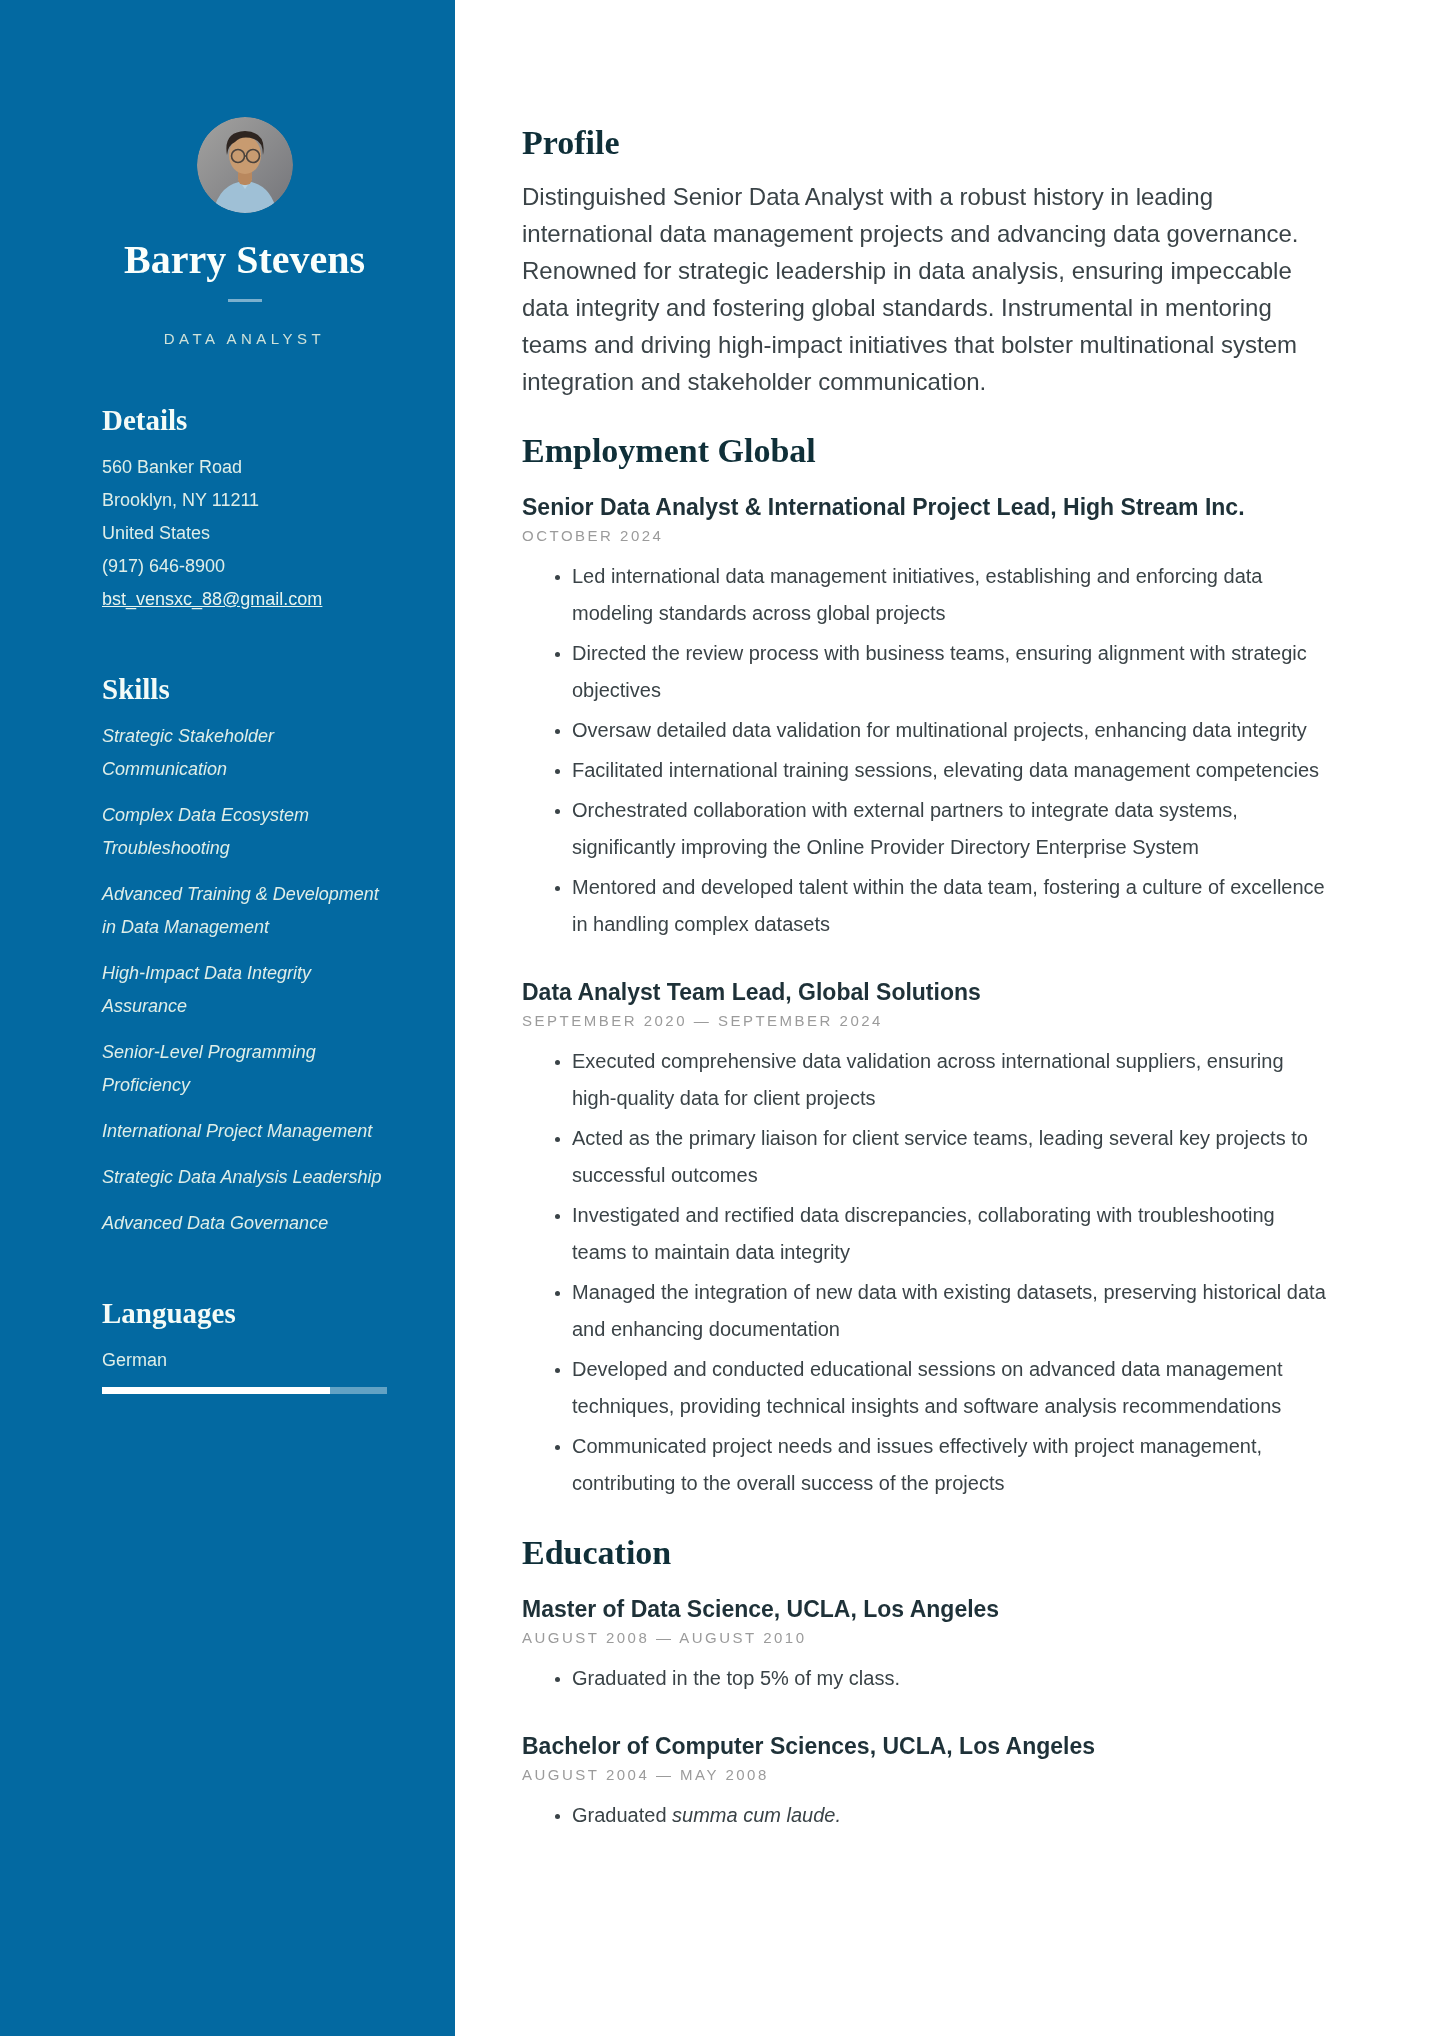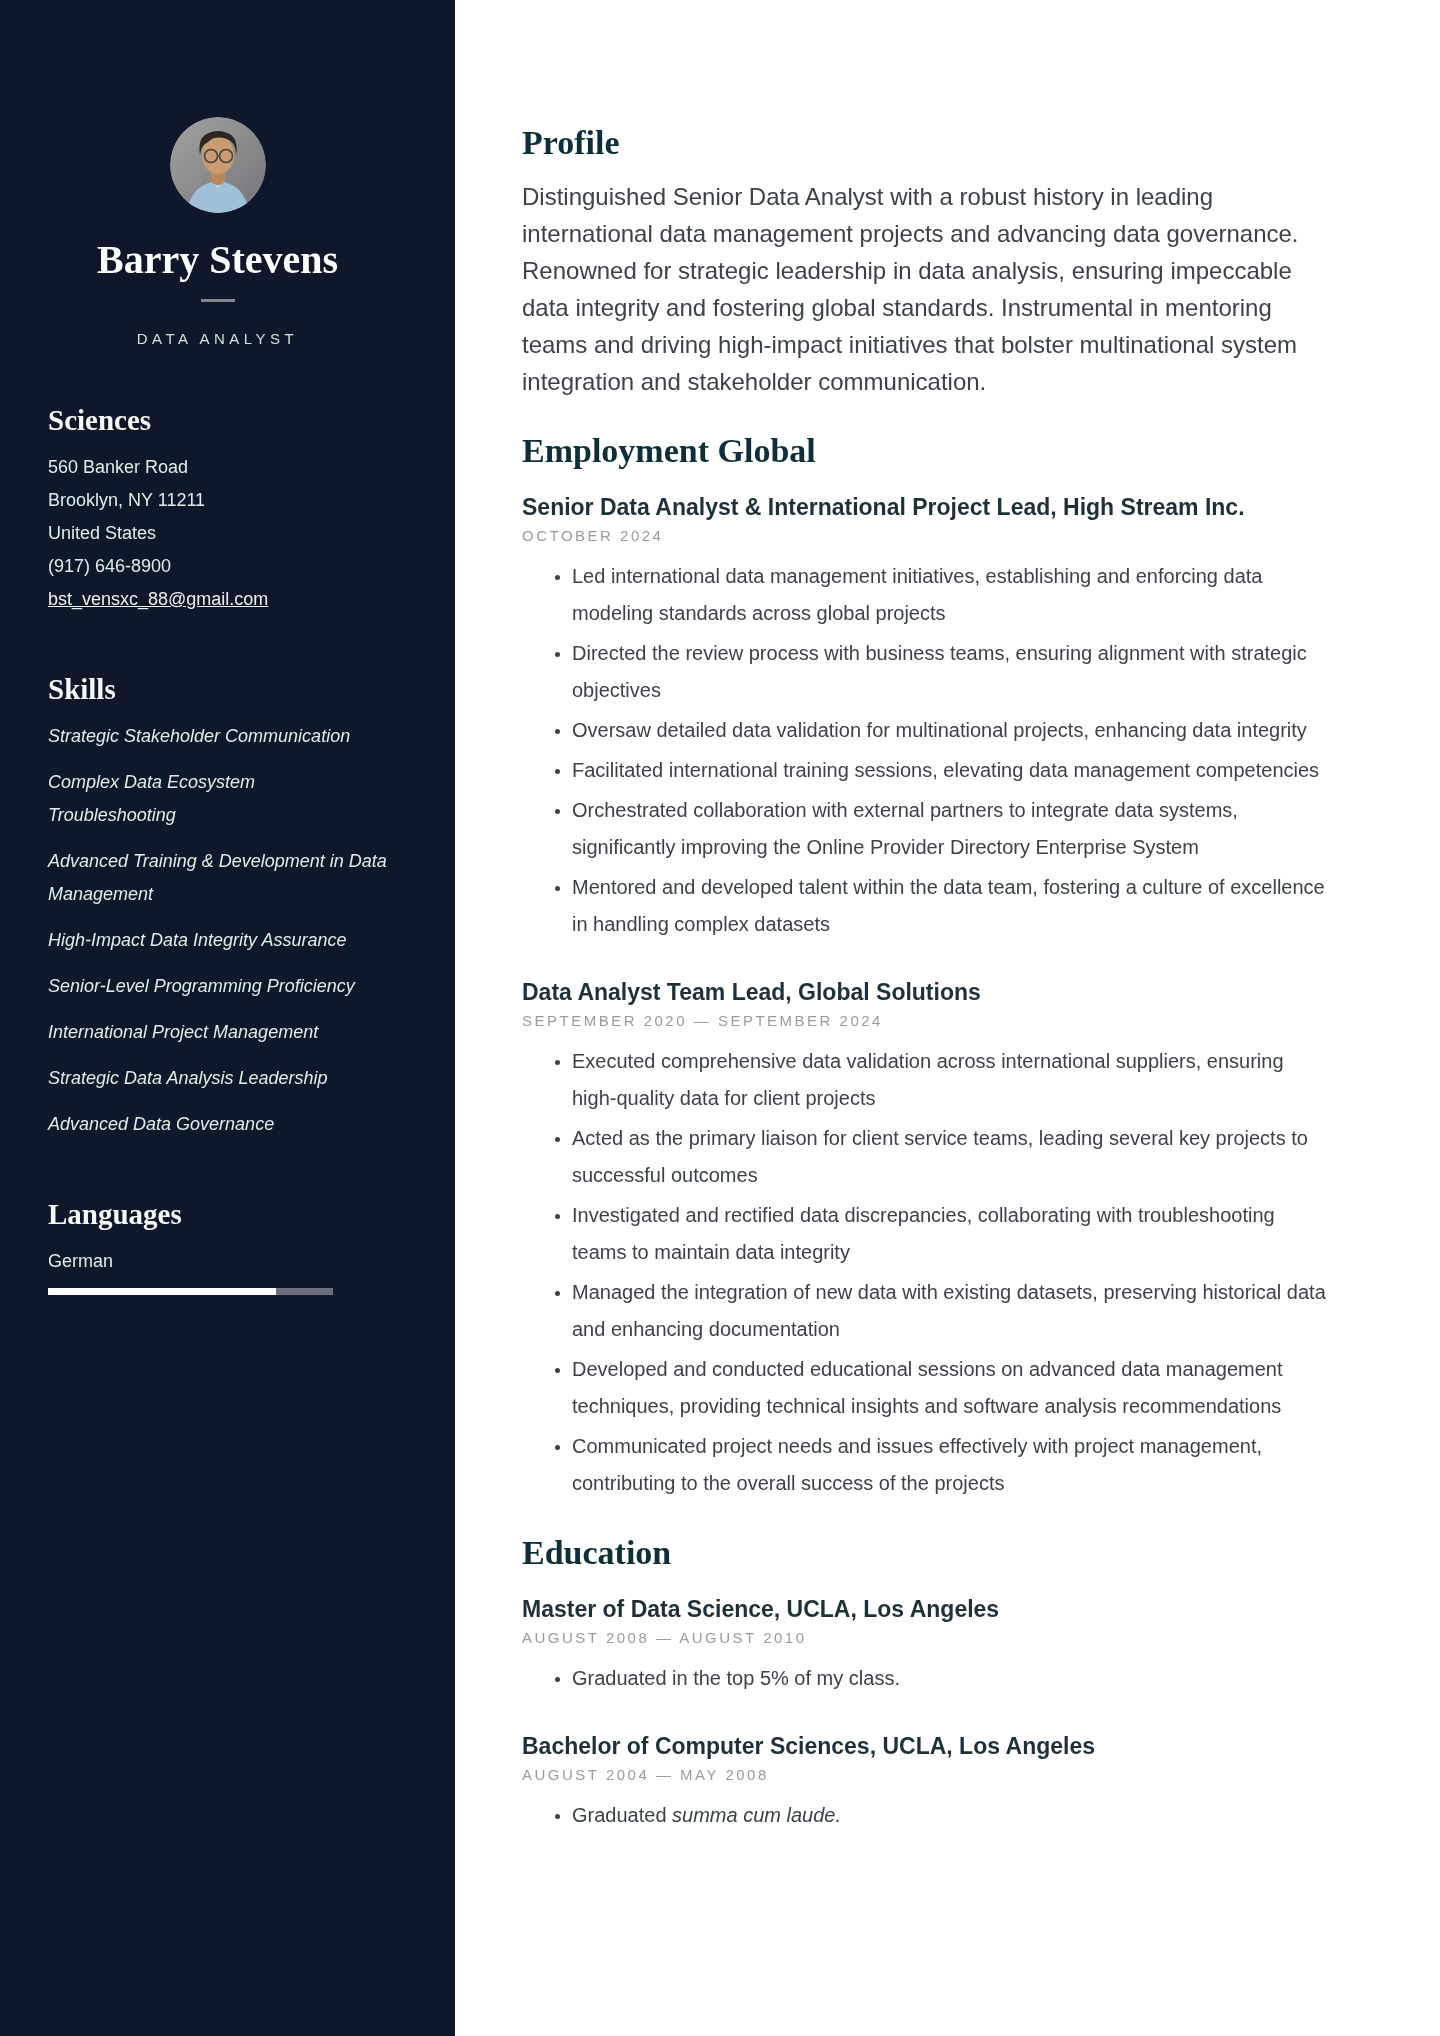--- a/index.html
+++ b/index.html
@@ -7,22 +7,22 @@
   body {
     width: 1440px; height: 2036px;
     font-family: "Liberation Sans", "DejaVu Sans", sans-serif;
     position: relative; overflow: hidden;
   }
   .page { width: 1440px; height: 2036px; position: relative; background: #ffffff; }
 
   
   .sidebar {
     position: absolute; left: 0; top: 0; width: 455px; height: 2036px;
-    background: #0f172a; color: #dfeee8;
-    padding: 0 68px 0 48px;
+    background: #0369a1; color: #dfeee8;
+    padding: 0 68px 0 102px;
   }
   .photo-wrap { width: 96px; height: 96px; margin: 117px auto 0; border-radius: 50%;
     overflow: hidden; }
   .photo-wrap svg { display: block; width: 96px; height: 96px; }
   .name {
     margin-top: 24px; text-align: center;
     font-family: "Liberation Serif", "DejaVu Serif", serif;
     font-weight: 700; font-size: 40px; line-height: 46px; color: #fafffc;
   }
   .name-divider { width: 34px; height: 3px; background: rgba(255,255,255,.48);
@@ -98,21 +98,21 @@
           <circle cx="56" cy="39" r="6.5" fill="none" stroke="#4a423c" stroke-width="1.6"></circle>
           <path d="M47.5 39 L49.5 39" stroke="#4a423c" stroke-width="1.6"></path>
         </g>
       </svg>
     </div>
 
     <h1 class="name">Barry Stevens</h1>
     <div class="name-divider"></div>
     <div class="job-label">DATA ANALYST</div>
 
-    <h2 class="side-heading">Sciences</h2>
+    <h2 class="side-heading">Details</h2>
     <div id="details-lines">
         <div class="side-line">560 Banker Road</div>
         <div class="side-line">Brooklyn, NY 11211</div>
         <div class="side-line">United States</div>
         <div class="side-line">(917) 646-8900</div>
       </div>
     <a class="email-link" href="#" id="email-link">bst_vensxc_88@gmail.com</a>
 
     <h2 class="side-heading">Skills</h2>
     <div id="skills-list">

